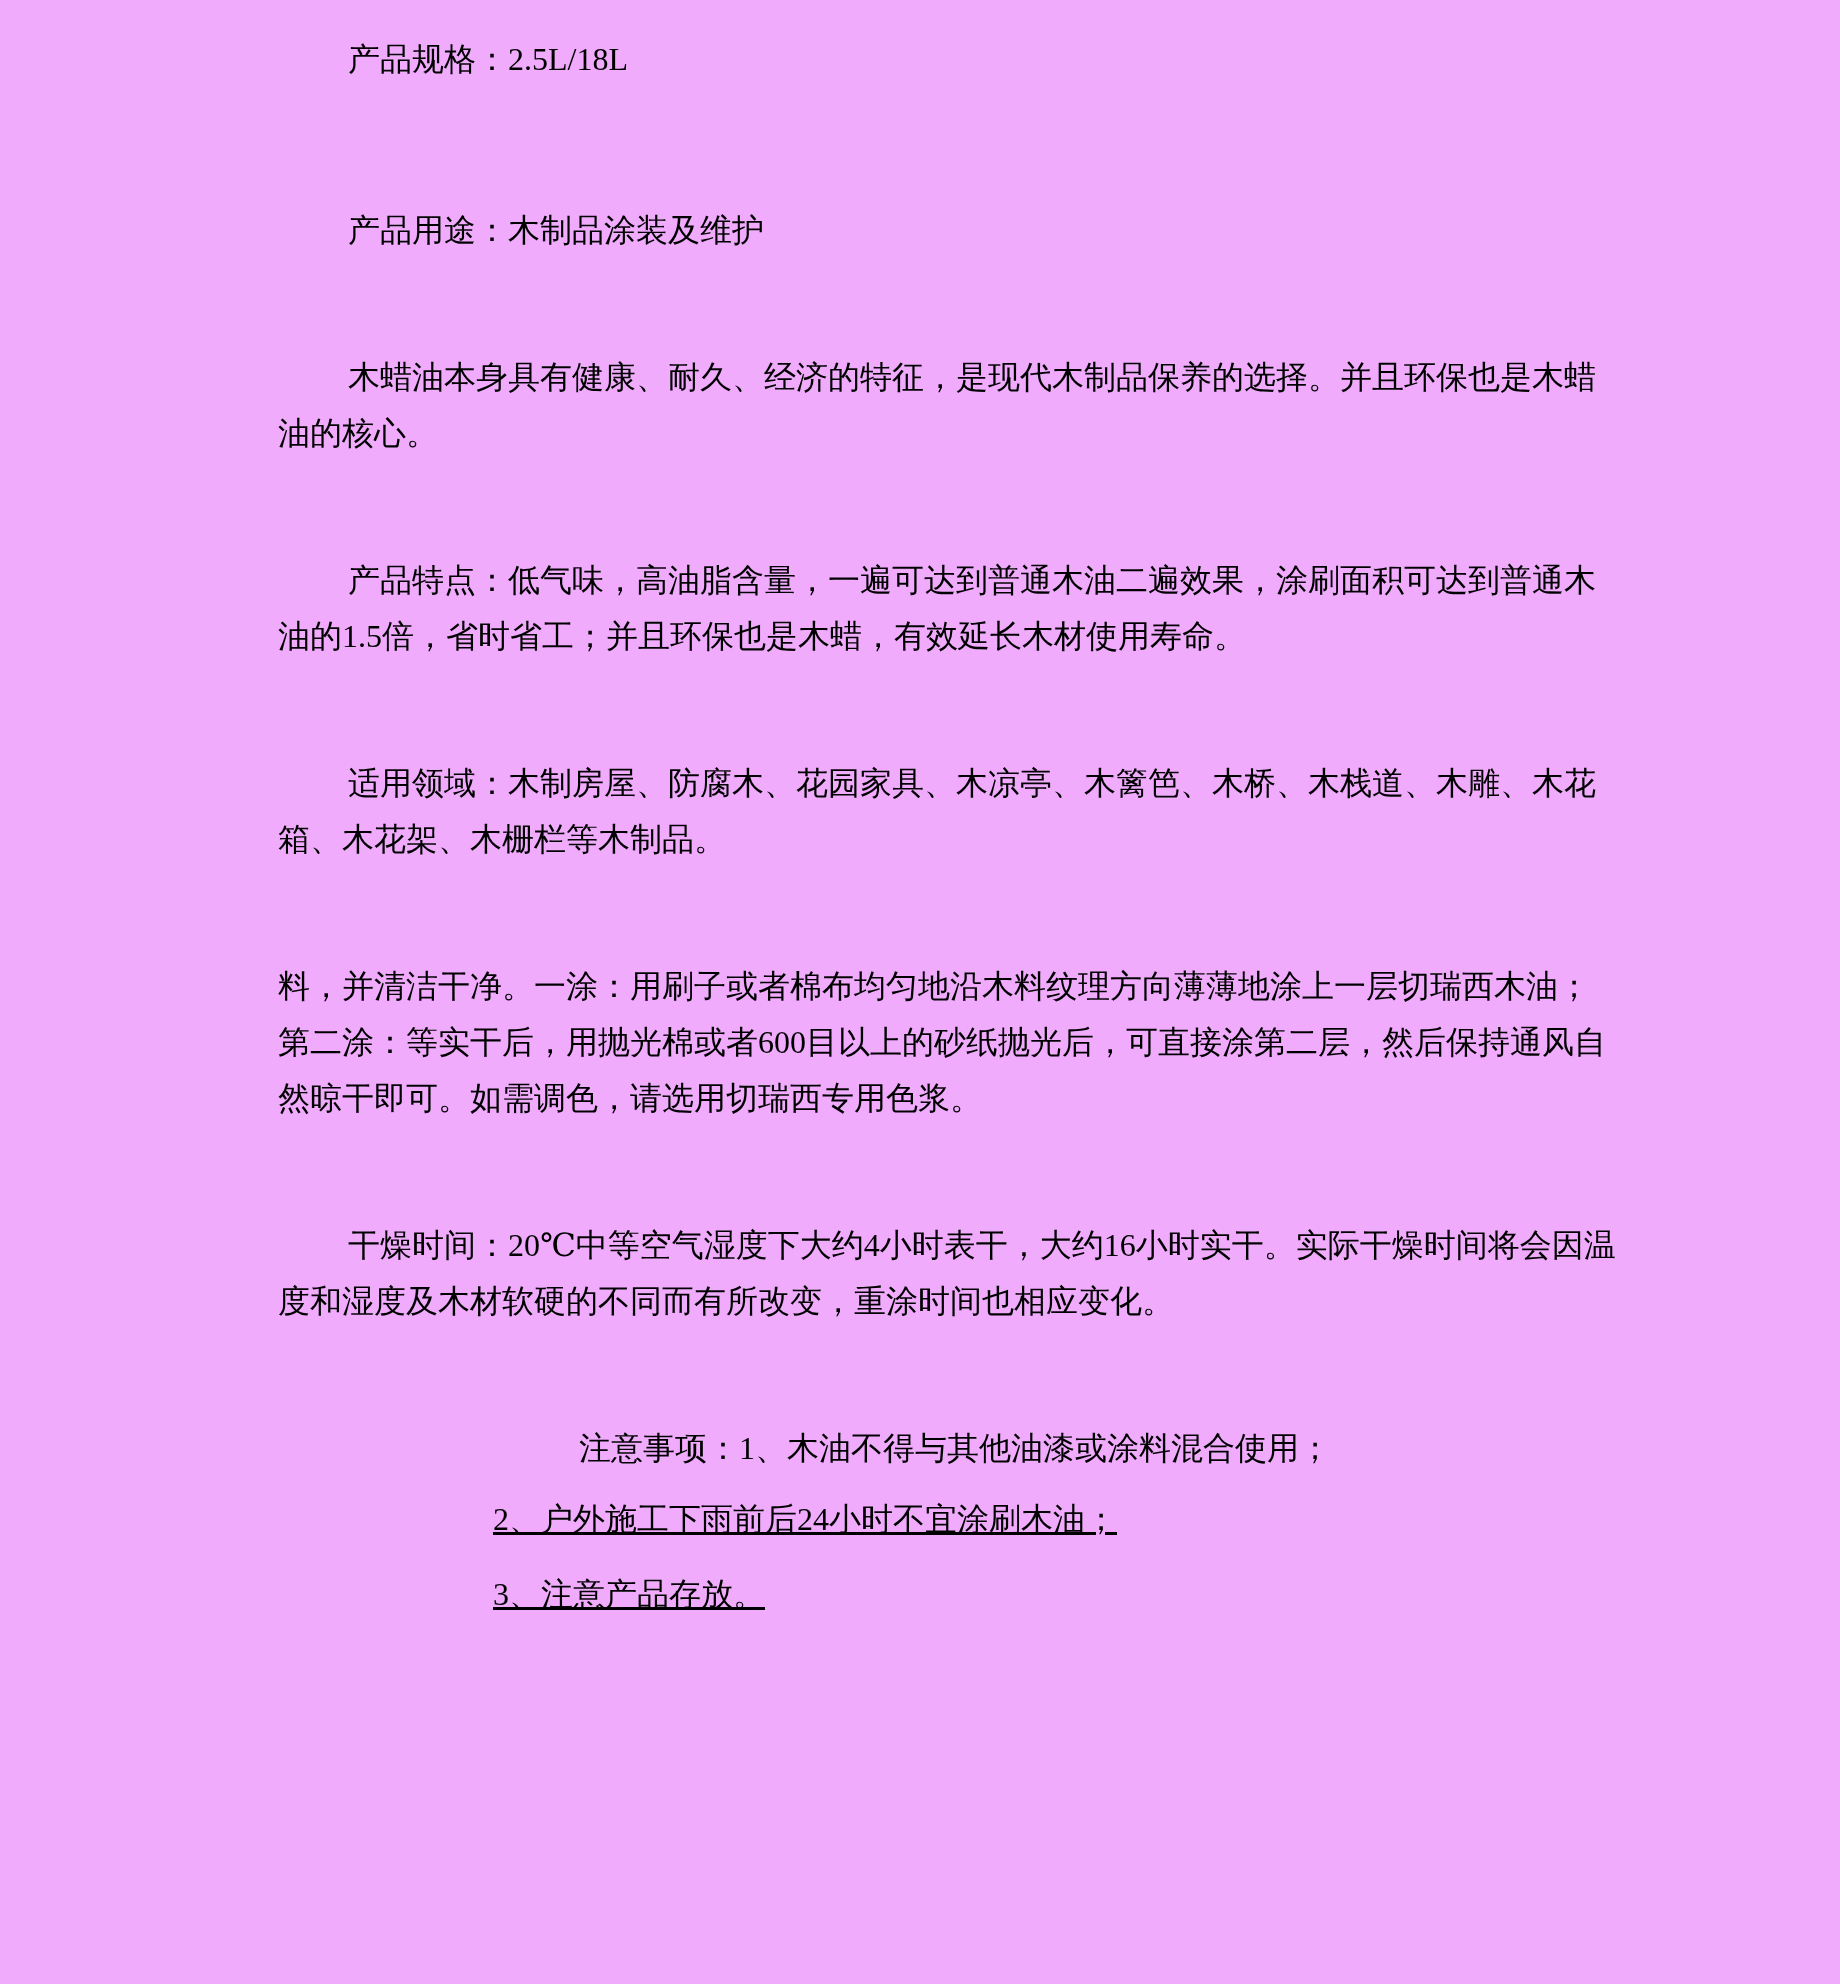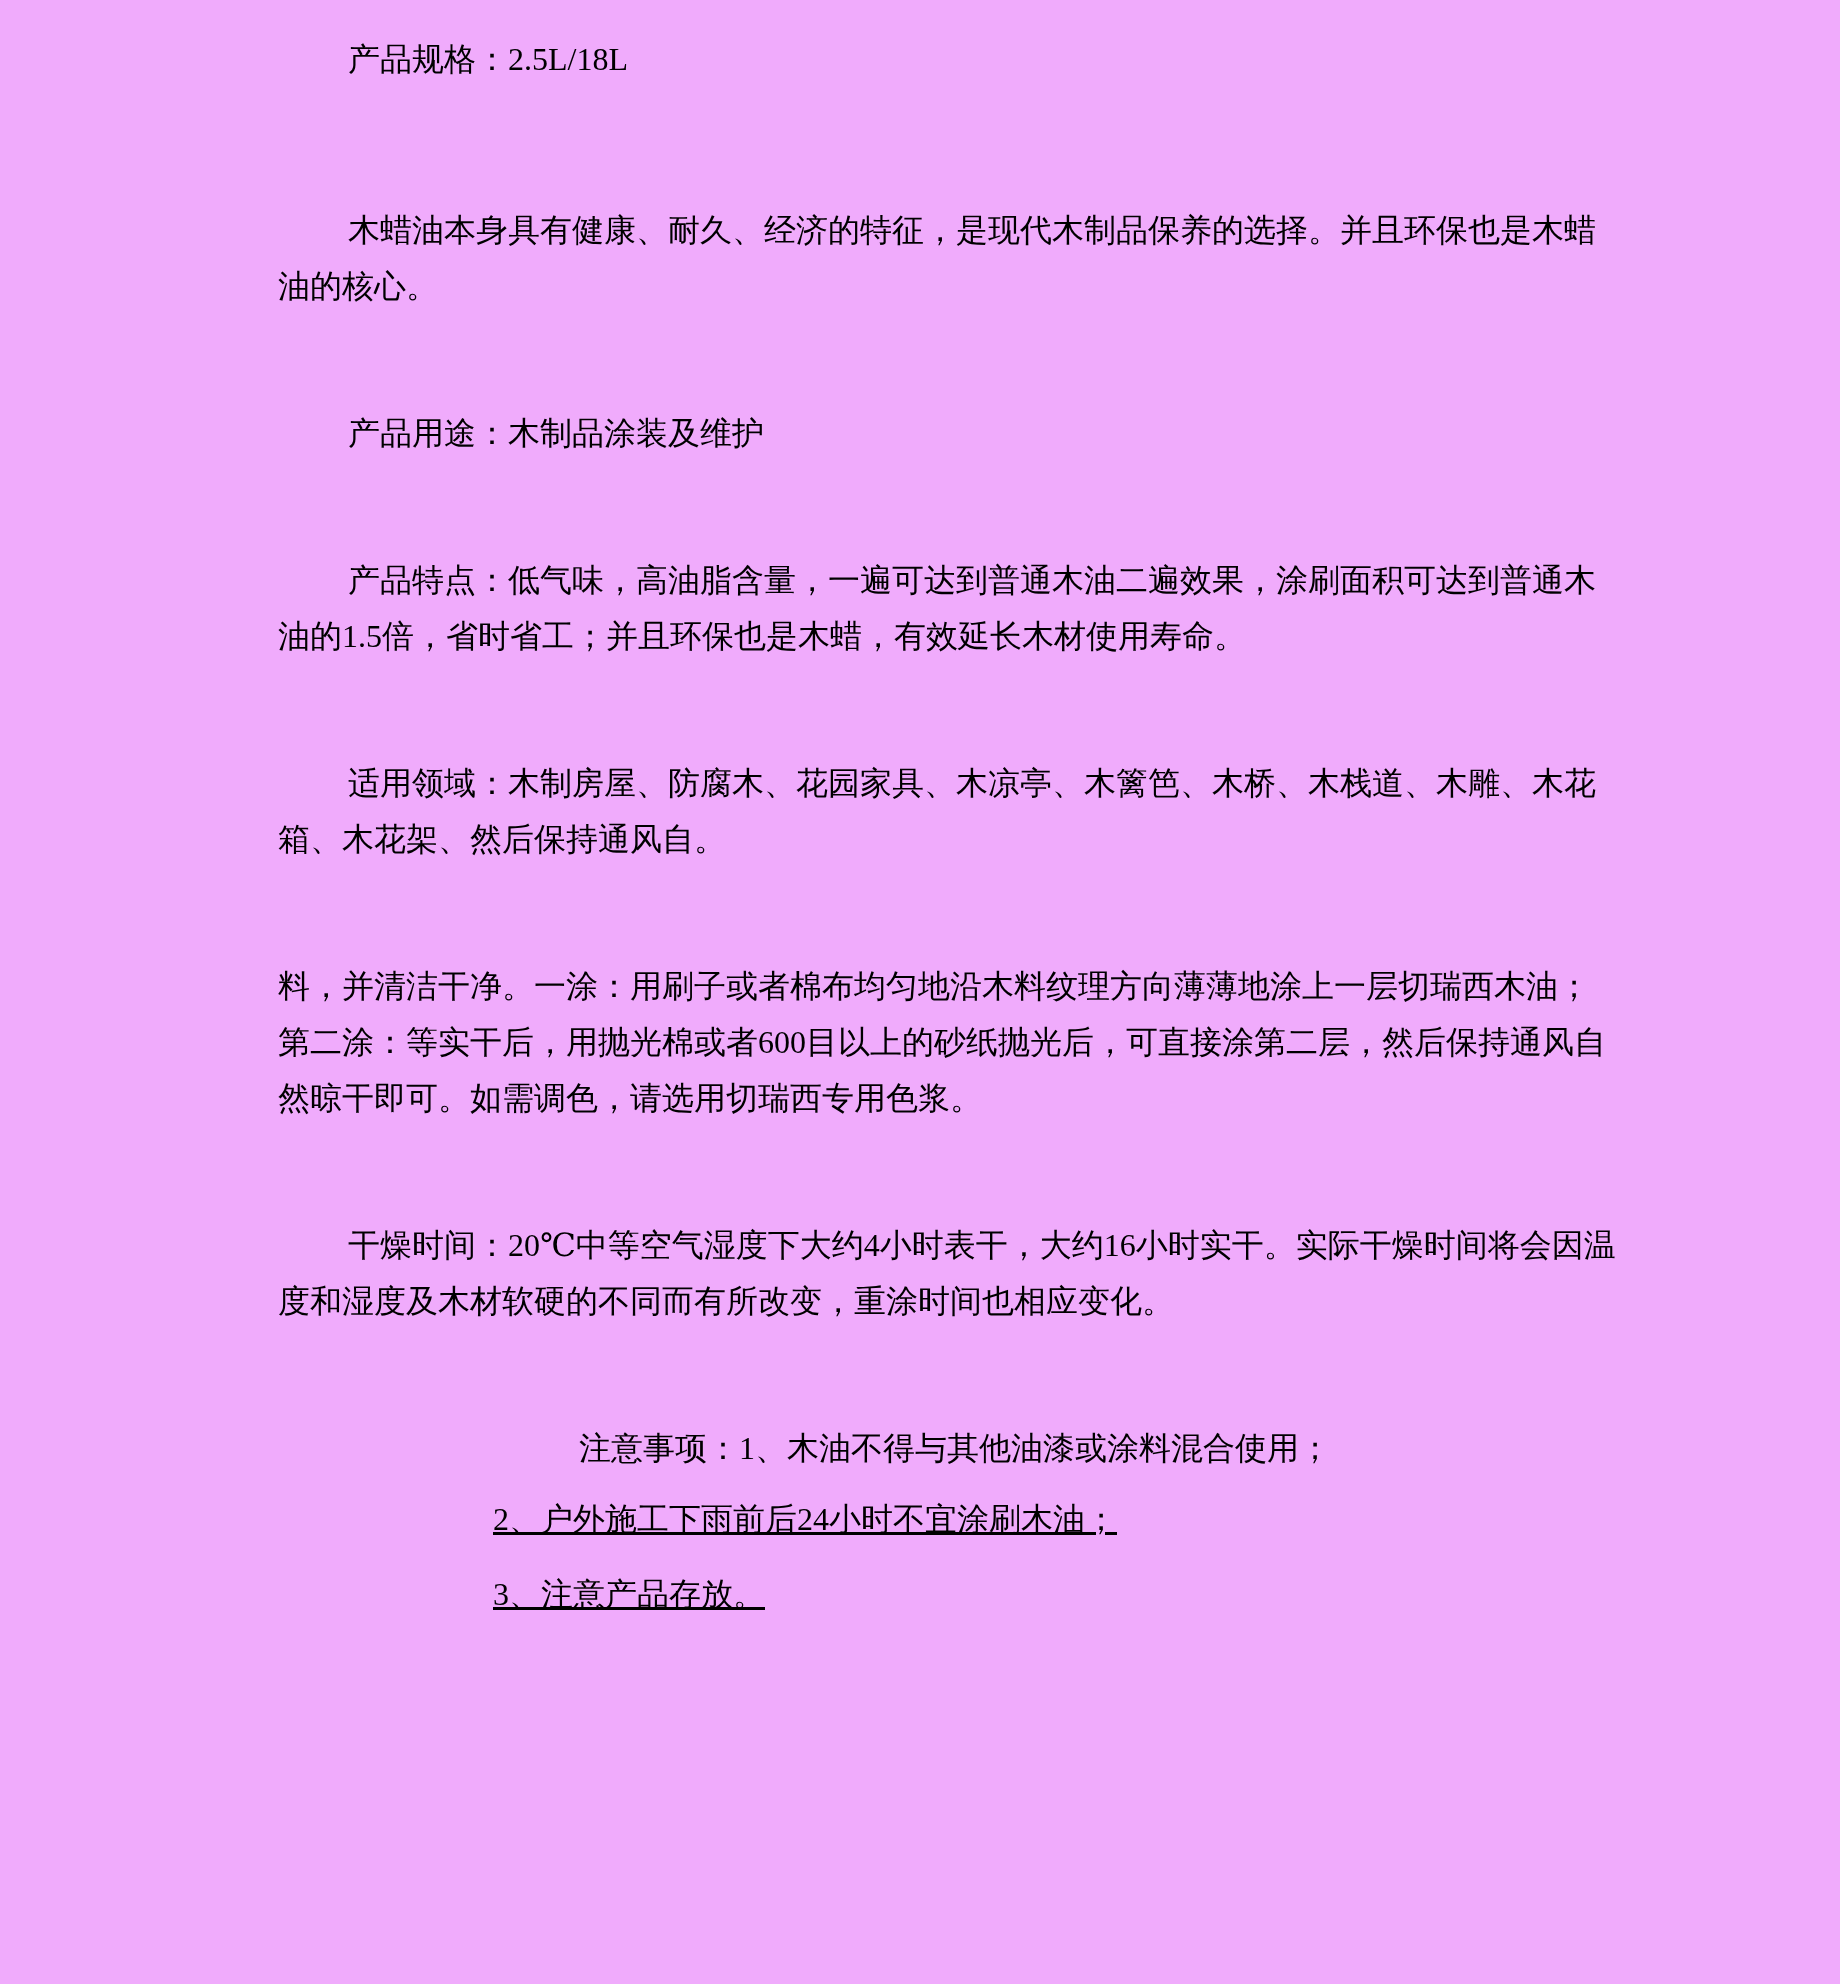--- a/index.html
+++ b/index.html
@@ -56,36 +56,36 @@
 <body>
 
 <div class="page">
   <div class="content">
 
     <div class="para gap-large">
       <div class="line indent">产品规格：2.5L/18L</div>
     </div>
 
     <div class="para">
-      <div class="line indent">木蜡油本身具有健康、耐久、经济的特征，是现代木制品保养的选择。并且环保也是木蜡</div>
-      <div class="line">油的核心。</div>
+      <div class="line indent">产品用途：木制品涂装及维护</div>
     </div>
 
     <div class="para">
-      <div class="line indent">产品用途：木制品涂装及维护</div>
+      <div class="line indent">木蜡油本身具有健康、耐久、经济的特征，是现代木制品保养的选择。并且环保也是木蜡</div>
+      <div class="line">油的核心。</div>
     </div>
 
     <div class="para">
       <div class="line indent">产品特点：低气味，高油脂含量，一遍可达到普通木油二遍效果，涂刷面积可达到普通木</div>
       <div class="line">油的1.5倍，省时省工；并且环保也是木蜡，有效延长木材使用寿命。</div>
     </div>
 
     <div class="para">
       <div class="line indent">适用领域：木制房屋、防腐木、花园家具、木凉亭、木篱笆、木桥、木栈道、木雕、木花</div>
-      <div class="line">箱、木花架、然后保持通风自。</div>
+      <div class="line">箱、木花架、木栅栏等木制品。</div>
     </div>
 
 
     <div class="para">
       <div class="line">料，并清洁干净。一涂：用刷子或者棉布均匀地沿木料纹理方向薄薄地涂上一层切瑞西木油；</div>
       <div class="line">第二涂：等实干后，用抛光棉或者600目以上的砂纸抛光后，可直接涂第二层，然后保持通风自</div>
       <div class="line">然晾干即可。如需调色，请选用切瑞西专用色浆。</div>
     </div>
 
     <div class="para">

